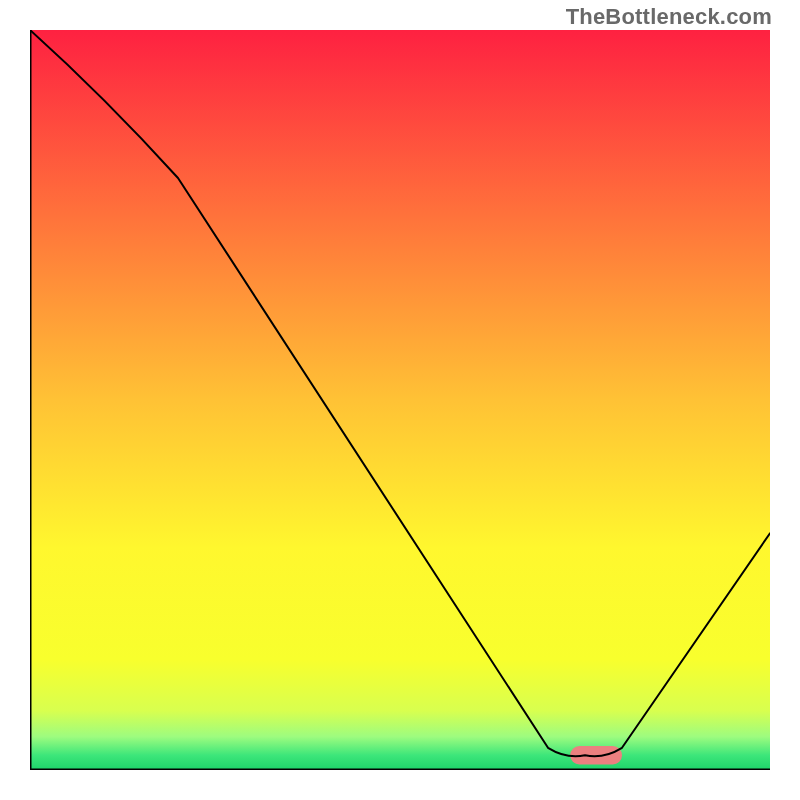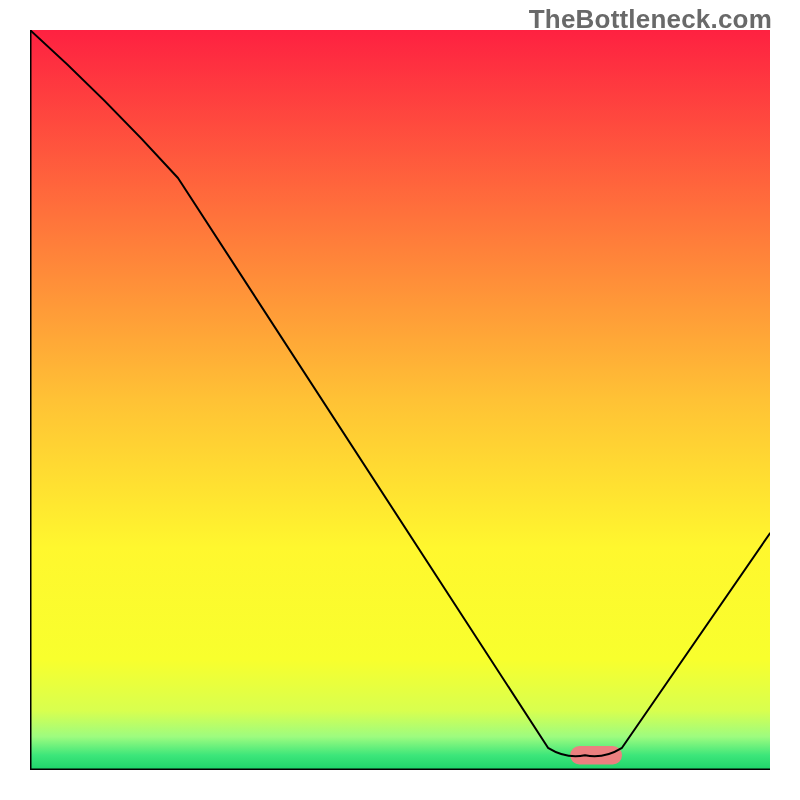--- a/index.html
+++ b/index.html
@@ -24,21 +24,21 @@
     width: 740px;
     height: 740px;
   }
   svg {
     display: block;
   }
   .watermark {
     position: absolute;
     top: 4px;
     right: 28px;
-    font-size: 26px;
+    font-size: 22px;
     font-weight: 600;
     letter-spacing: 0.2px;
     color: #696969;
   }
 </style>
 </head>
 <body>
 
 <div class="canvas">
 

